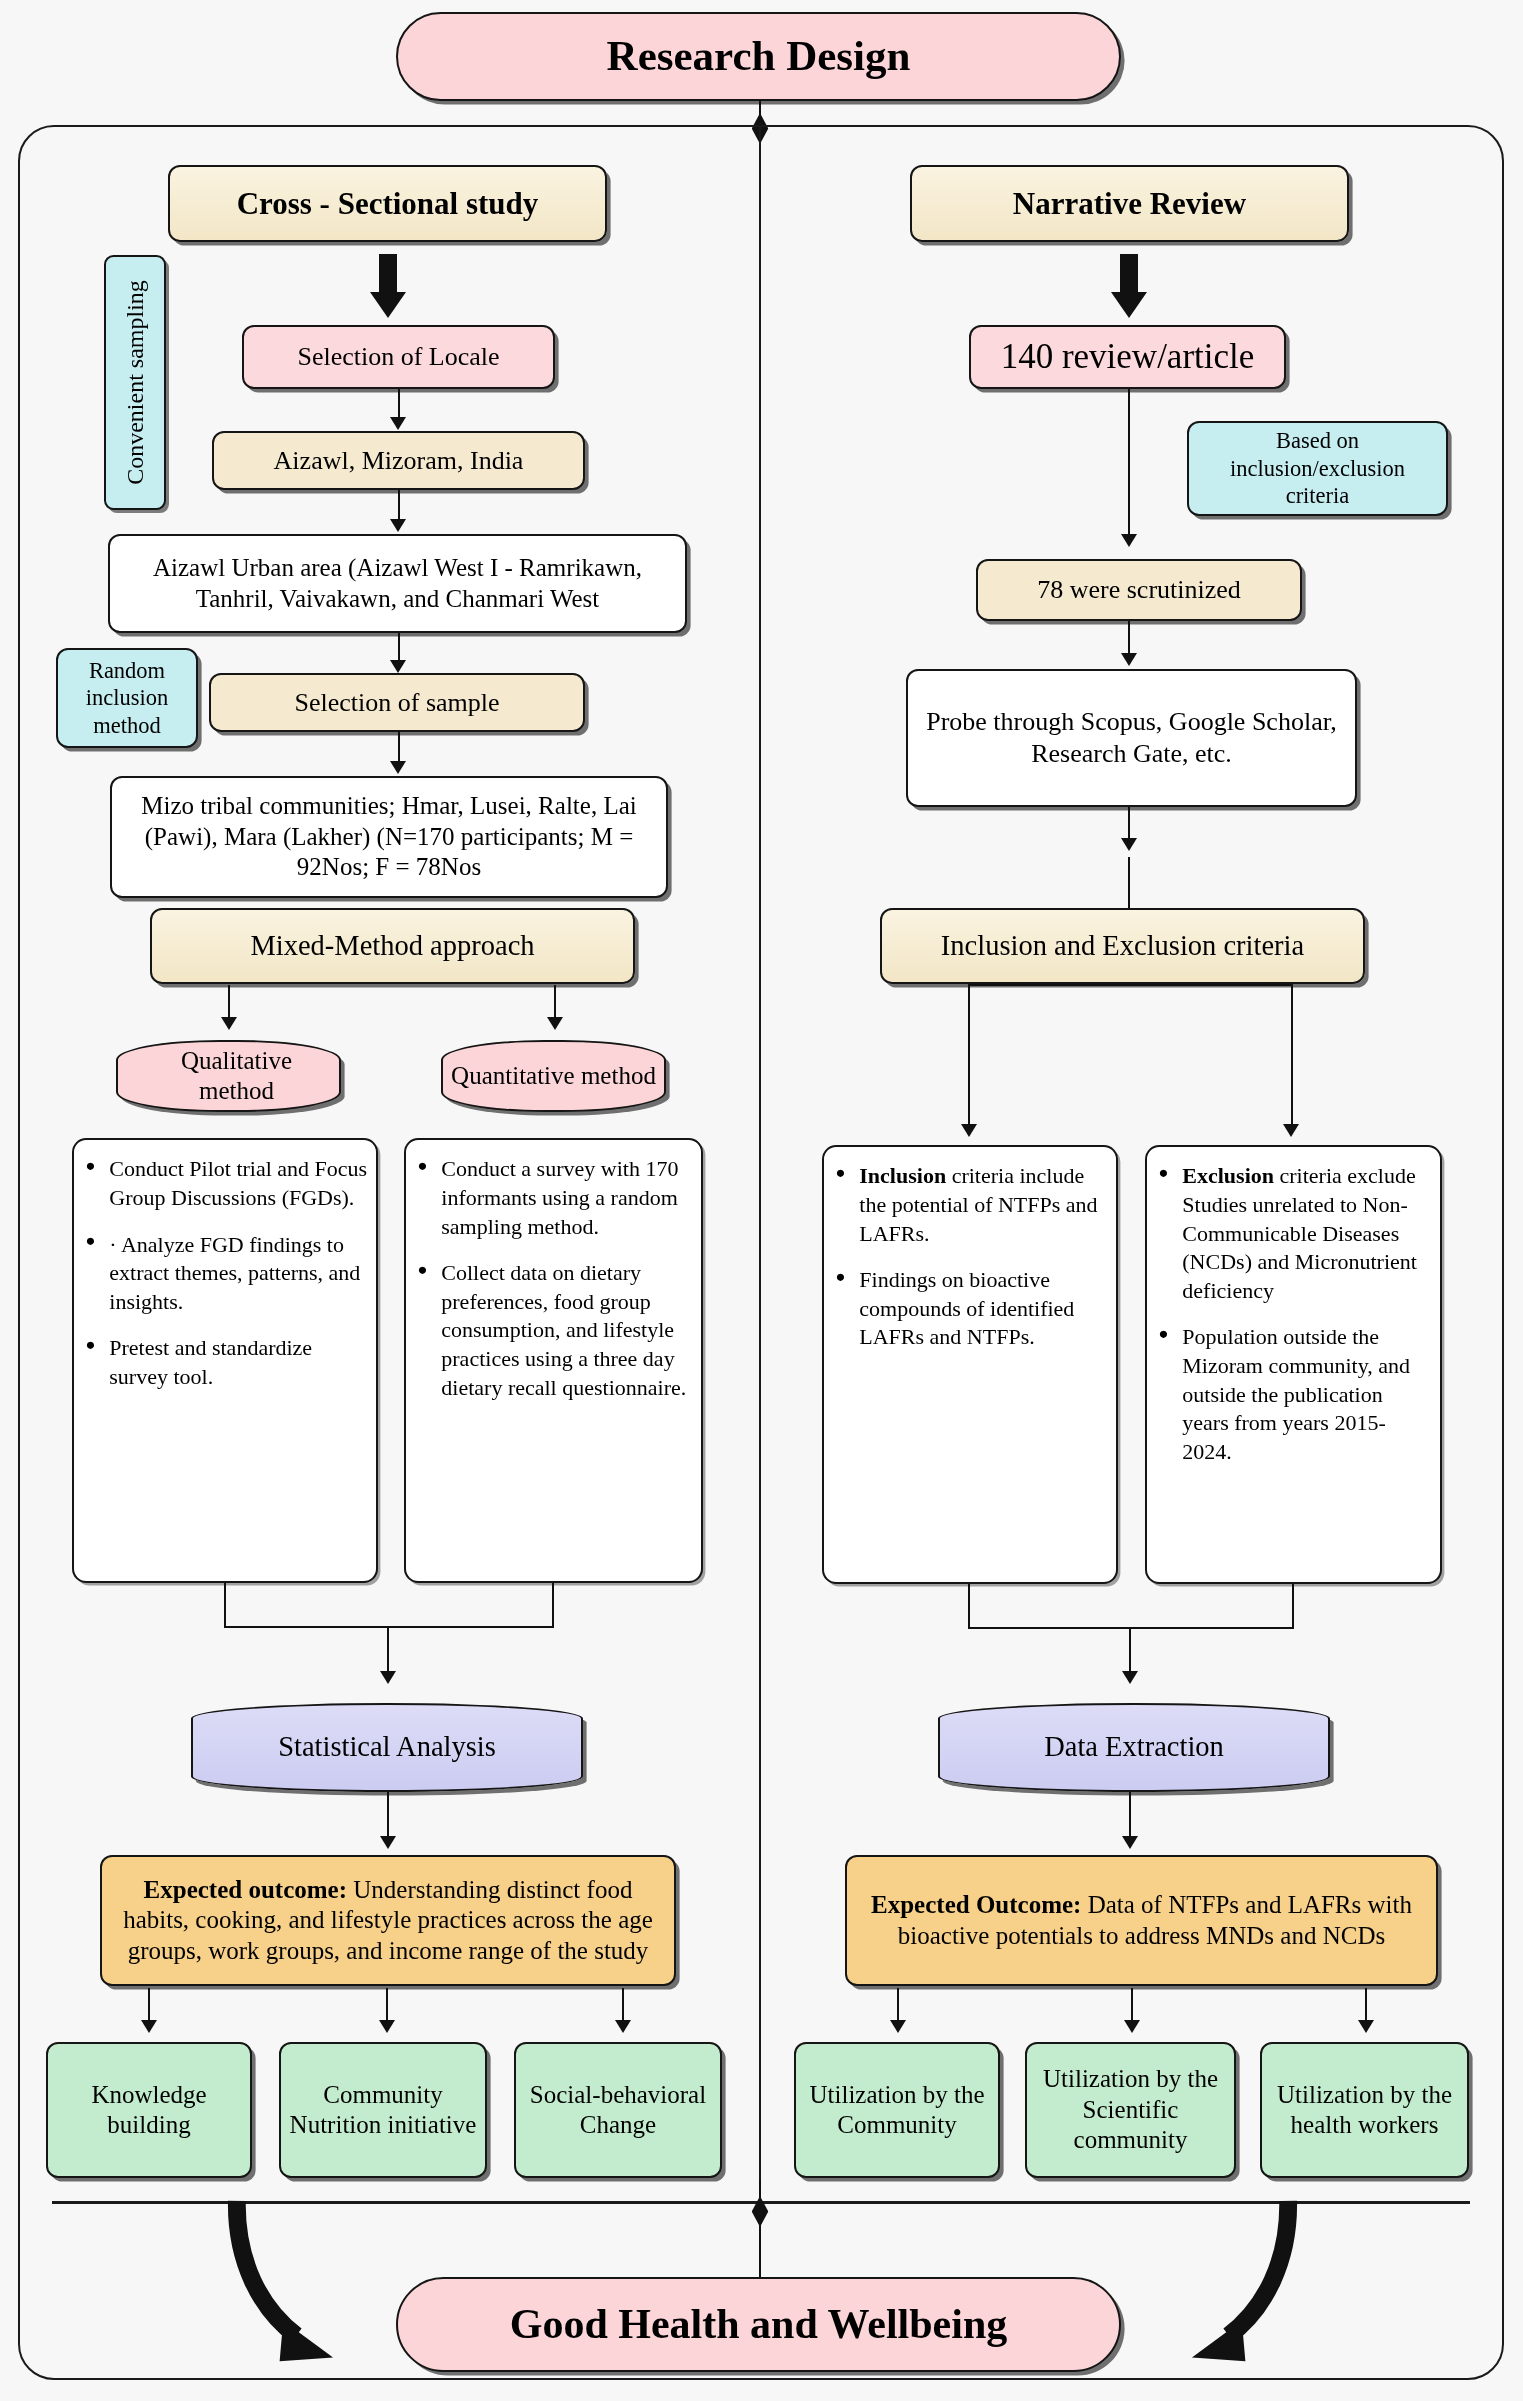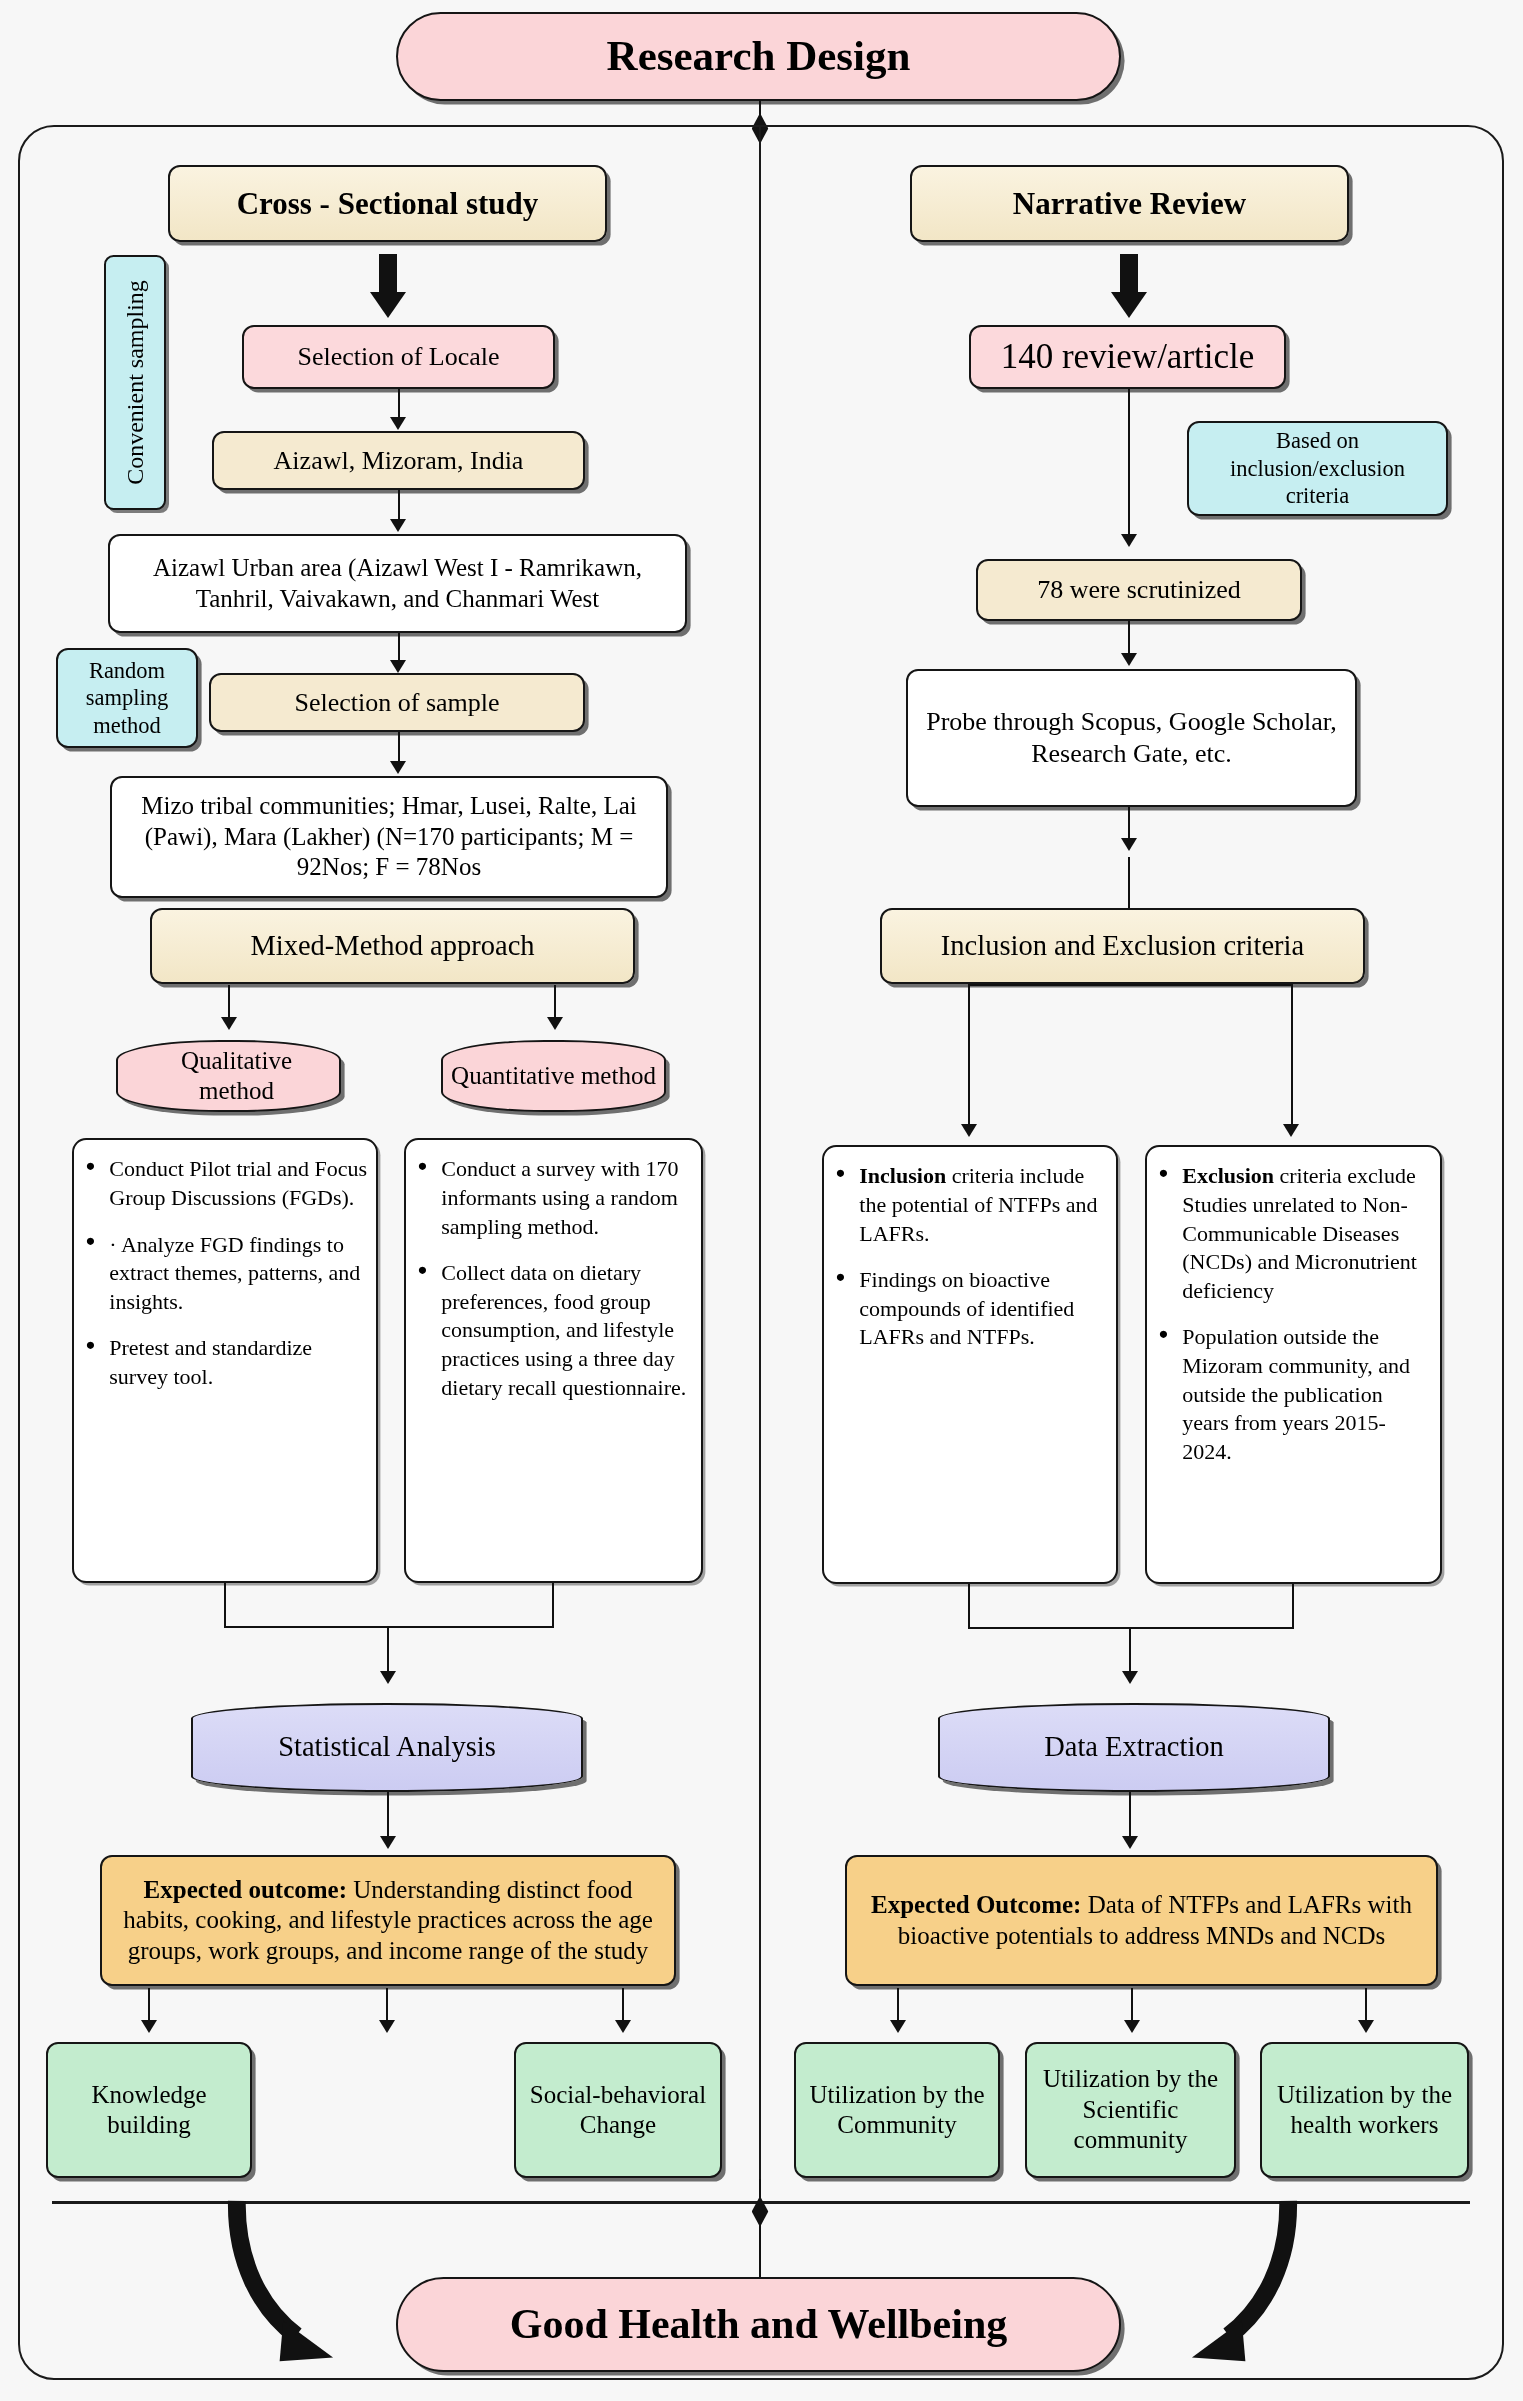--- a/index.html
+++ b/index.html
@@ -181,21 +181,21 @@
   <div class="arrow-thin" style="left:390px;top:519px;"></div>
 
   <div class="node rounded c-white" style="left:108px;top:534px;width:579px;height:99px;">
     <span class="tx" style="font-size:25px;">Aizawl Urban area (Aizawl West I - Ramrikawn, Tanhril, Vaivakawn, and Chanmari West</span>
   </div>
 
   <div class="vline" style="left:398px;top:633px;height:30px;"></div>
   <div class="arrow-thin" style="left:390px;top:660px;"></div>
 
   <div class="node rounded c-cyan" style="left:56px;top:648px;width:142px;height:100px;">
-    <span class="tx" style="font-size:22.5px;">Random sampling method</span>
+    <span class="tx" style="font-size:22.5px;">Random inclusion method</span>
   </div>
 
   <div class="node rounded c-cream" style="left:209px;top:673px;width:376px;height:59px;">
     <span class="tx" style="font-size:26px;">Selection of sample</span>
   </div>
 
   <div class="vline" style="left:398px;top:732px;height:31px;"></div>
   <div class="arrow-thin" style="left:390px;top:761px;"></div>
 
   <div class="node rounded c-white" style="left:110px;top:776px;width:558px;height:122px;">
@@ -256,20 +256,23 @@
   <div class="vline" style="left:148px;top:1988px;height:34px;"></div>
   <div class="arrow-thin" style="left:141px;top:2020px;"></div>
   <div class="vline" style="left:386px;top:1988px;height:34px;"></div>
   <div class="arrow-thin" style="left:379px;top:2020px;"></div>
   <div class="vline" style="left:622px;top:1988px;height:34px;"></div>
   <div class="arrow-thin" style="left:615px;top:2020px;"></div>
 
   <div class="node rounded c-green" style="left:46px;top:2042px;width:206px;height:136px;">
     <span class="tx" style="font-size:25px;">Knowledge building</span>
   </div>
+  <div class="node rounded c-green" style="left:279px;top:2042px;width:208px;height:136px;">
+    <span class="tx" style="font-size:25px;">Community Nutrition initiative</span>
+  </div>
   <div class="node rounded c-green" style="left:514px;top:2042px;width:208px;height:136px;">
     <span class="tx" style="font-size:25px;">Social-behavioral Change</span>
   </div>
 
   <div class="node rounded c-cream-grad" style="left:910px;top:165px;width:439px;height:77px;">
     <span class="tx serif-bold" style="font-size:31px;">Narrative Review</span>
   </div>
 
   <div class="fatstem" style="left:1120px;top:254px;height:39px;"></div>
   <div class="arrow-fat" style="left:1111px;top:292px;"></div>

